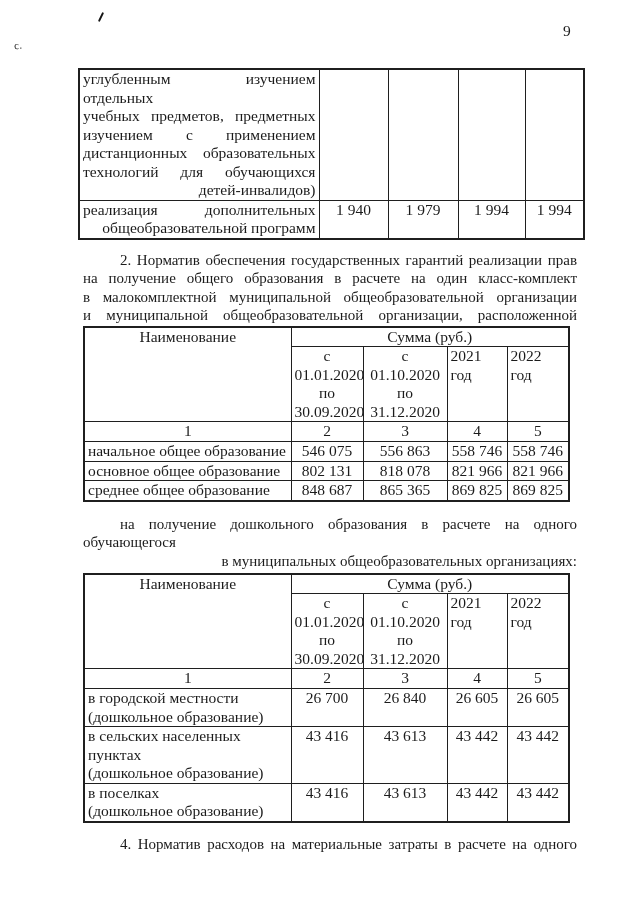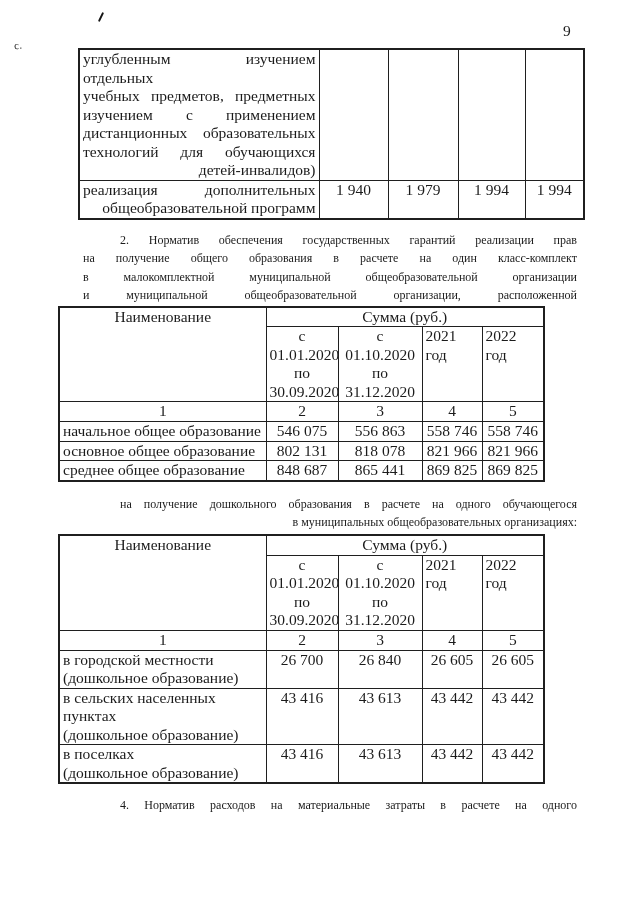--- a/index.html
+++ b/index.html
@@ -36,38 +36,38 @@
     border: 2px solid #1f1f1f;
   }
   table.t td {
     border: 1px solid #1f1f1f;
     font-size: 15.5px;
     line-height: 18.5px;
     vertical-align: top;
     padding: 0 3px;
     overflow: hidden;
   }
-  .t1 { margin: 48px 0 0 78px; width: 505px; padding-left: 48px; }
-  .t2, .t3 { margin-left: 58px; width: 485px; }
+  .t1 { margin: 68px 0 0 78px; width: 505px; padding-left: 48px; }
+  .t2, .t3 { margin-left: 83px; width: 485px; }
   .t2 { margin-top: 1px; }
   .t3 { margin-top: 2px; }
 
   td.name  { text-align: left; }
   td.val   { text-align: center; }
   td.hname { text-align: center; vertical-align: top; }
   td.hsum  { text-align: center; }
   td.hper  { text-align: center; vertical-align: top; white-space: pre-line; }
   td.hyear { text-align: left; vertical-align: middle; }
   tr.numrow td { text-align: center; height: 20px; }
   td.prewrap { white-space: pre-line; }
 
   
   .para {
     margin-left: 83px; width: 494px;
-    font-size: 12px; line-height: 18.6px;
+    font-size: 15px; line-height: 18.6px;
     color: #1b1b1b;
   }
   .p2 { margin-top: 11px; }
   .p3 { margin-top: 13px; }
   .p4 { margin-top: 12px; }
   .ln { text-align: right; }
   .ln.just { text-align: justify; text-align-last: justify; }
   .para .ln:first-child { text-indent: 37px; }
 </style>
 </head>
@@ -163,21 +163,21 @@
       <tr>
         <td class="name">основное общее образование</td>
         <td class="val">802 131</td>
         <td class="val">818 078</td>
         <td class="val">821 966</td>
         <td class="val">821 966</td>
       </tr>
       <tr>
         <td class="name">среднее общее образование</td>
         <td class="val">848 687</td>
-        <td class="val">865 441</td>
+        <td class="val">865 365</td>
         <td class="val">869 825</td>
         <td class="val">869 825</td>
       </tr>
     </tbody>
   </table>
 
   <div class="para p3">
       <div class="ln just">на получение дошкольного образования в расчете на одного обучающегося</div>
       <div class="ln">в муниципальных общеобразовательных организациях:</div>
     </div>

